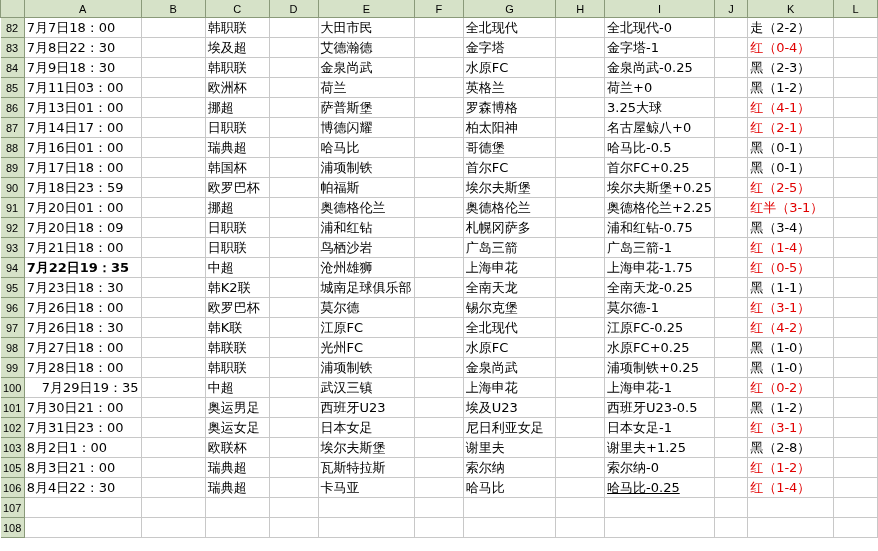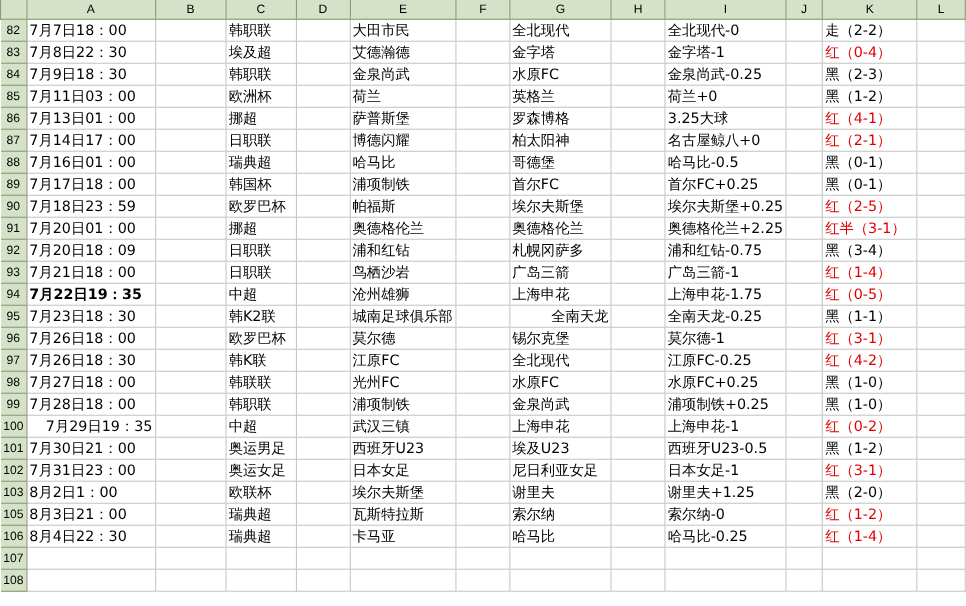--- a/index.html
+++ b/index.html
@@ -281,21 +281,21 @@
           <td class="cell c-L" style="width: 55px;"></td>
         </tr>
         <tr>
           <td class="rowhead">95</td>
           <td class="cell c-A" style="width: 85px;">7月23日18：30</td>
           <td class="cell c-B" style="width: 85px;"></td>
           <td class="cell c-C" style="width: 62px;">韩K2联</td>
           <td class="cell c-D" style="width: 62px;"></td>
           <td class="cell c-E" style="width: 92px;">城南足球俱乐部</td>
           <td class="cell c-F" style="width: 62px;"></td>
-          <td class="cell c-G" style="width: 92px; text-align: right;">全南天龙</td>
+          <td class="cell c-G" style="width: 92px;">全南天龙</td>
           <td class="cell c-H" style="width: 62px;"></td>
           <td class="cell c-I" style="width: 92px;">全南天龙-0.25</td>
           <td class="cell c-J" style="width: 40px;"></td>
           <td class="cell c-K black" style="width: 85px;">黑（1-1）</td>
           <td class="cell c-L" style="width: 55px;"></td>
         </tr>
         <tr>
           <td class="rowhead">96</td>
           <td class="cell c-A" style="width: 85px;">7月26日18：00</td>
           <td class="cell c-B" style="width: 85px;"></td>
@@ -405,21 +405,21 @@
           <td class="cell c-A" style="width: 85px;">8月2日1：00</td>
           <td class="cell c-B" style="width: 85px;"></td>
           <td class="cell c-C" style="width: 62px;">欧联杯</td>
           <td class="cell c-D" style="width: 62px;"></td>
           <td class="cell c-E" style="width: 92px;">埃尔夫斯堡</td>
           <td class="cell c-F" style="width: 62px;"></td>
           <td class="cell c-G" style="width: 92px;">谢里夫</td>
           <td class="cell c-H" style="width: 62px;"></td>
           <td class="cell c-I" style="width: 92px;">谢里夫+1.25</td>
           <td class="cell c-J" style="width: 40px;"></td>
-          <td class="cell c-K black" style="width: 85px;">黑（2-0）</td>
+          <td class="cell c-K black" style="width: 85px;">黑（2-8）</td>
           <td class="cell c-L" style="width: 55px;"></td>
         </tr>
         <tr>
           <td class="rowhead">105</td>
           <td class="cell c-A" style="width: 85px;">8月3日21：00</td>
           <td class="cell c-B" style="width: 85px;"></td>
           <td class="cell c-C" style="width: 62px;">瑞典超</td>
           <td class="cell c-D" style="width: 62px;"></td>
           <td class="cell c-E" style="width: 92px;">瓦斯特拉斯</td>
           <td class="cell c-F" style="width: 62px;"></td>
@@ -433,21 +433,21 @@
         <tr>
           <td class="rowhead">106</td>
           <td class="cell c-A" style="width: 85px;">8月4日22：30</td>
           <td class="cell c-B" style="width: 85px;"></td>
           <td class="cell c-C" style="width: 62px;">瑞典超</td>
           <td class="cell c-D" style="width: 62px;"></td>
           <td class="cell c-E" style="width: 92px;">卡马亚</td>
           <td class="cell c-F" style="width: 62px;"></td>
           <td class="cell c-G" style="width: 92px;">哈马比</td>
           <td class="cell c-H" style="width: 62px;"></td>
-          <td class="cell c-I" style="width: 92px;">哈马比-0.25</td>
+          <td class="cell c-I" style="width: 92px; text-decoration: underline;">哈马比-0.25</td>
           <td class="cell c-J" style="width: 40px;"></td>
           <td class="cell c-K red" style="width: 85px;">红（1-4）</td>
           <td class="cell c-L" style="width: 55px;"></td>
         </tr>
         <tr>
           <td class="rowhead">107</td>
           <td class="cell c-A" style="width: 85px;"></td>
           <td class="cell c-B" style="width: 85px;"></td>
           <td class="cell c-C" style="width: 62px;"></td>
           <td class="cell c-D" style="width: 62px;"></td>

